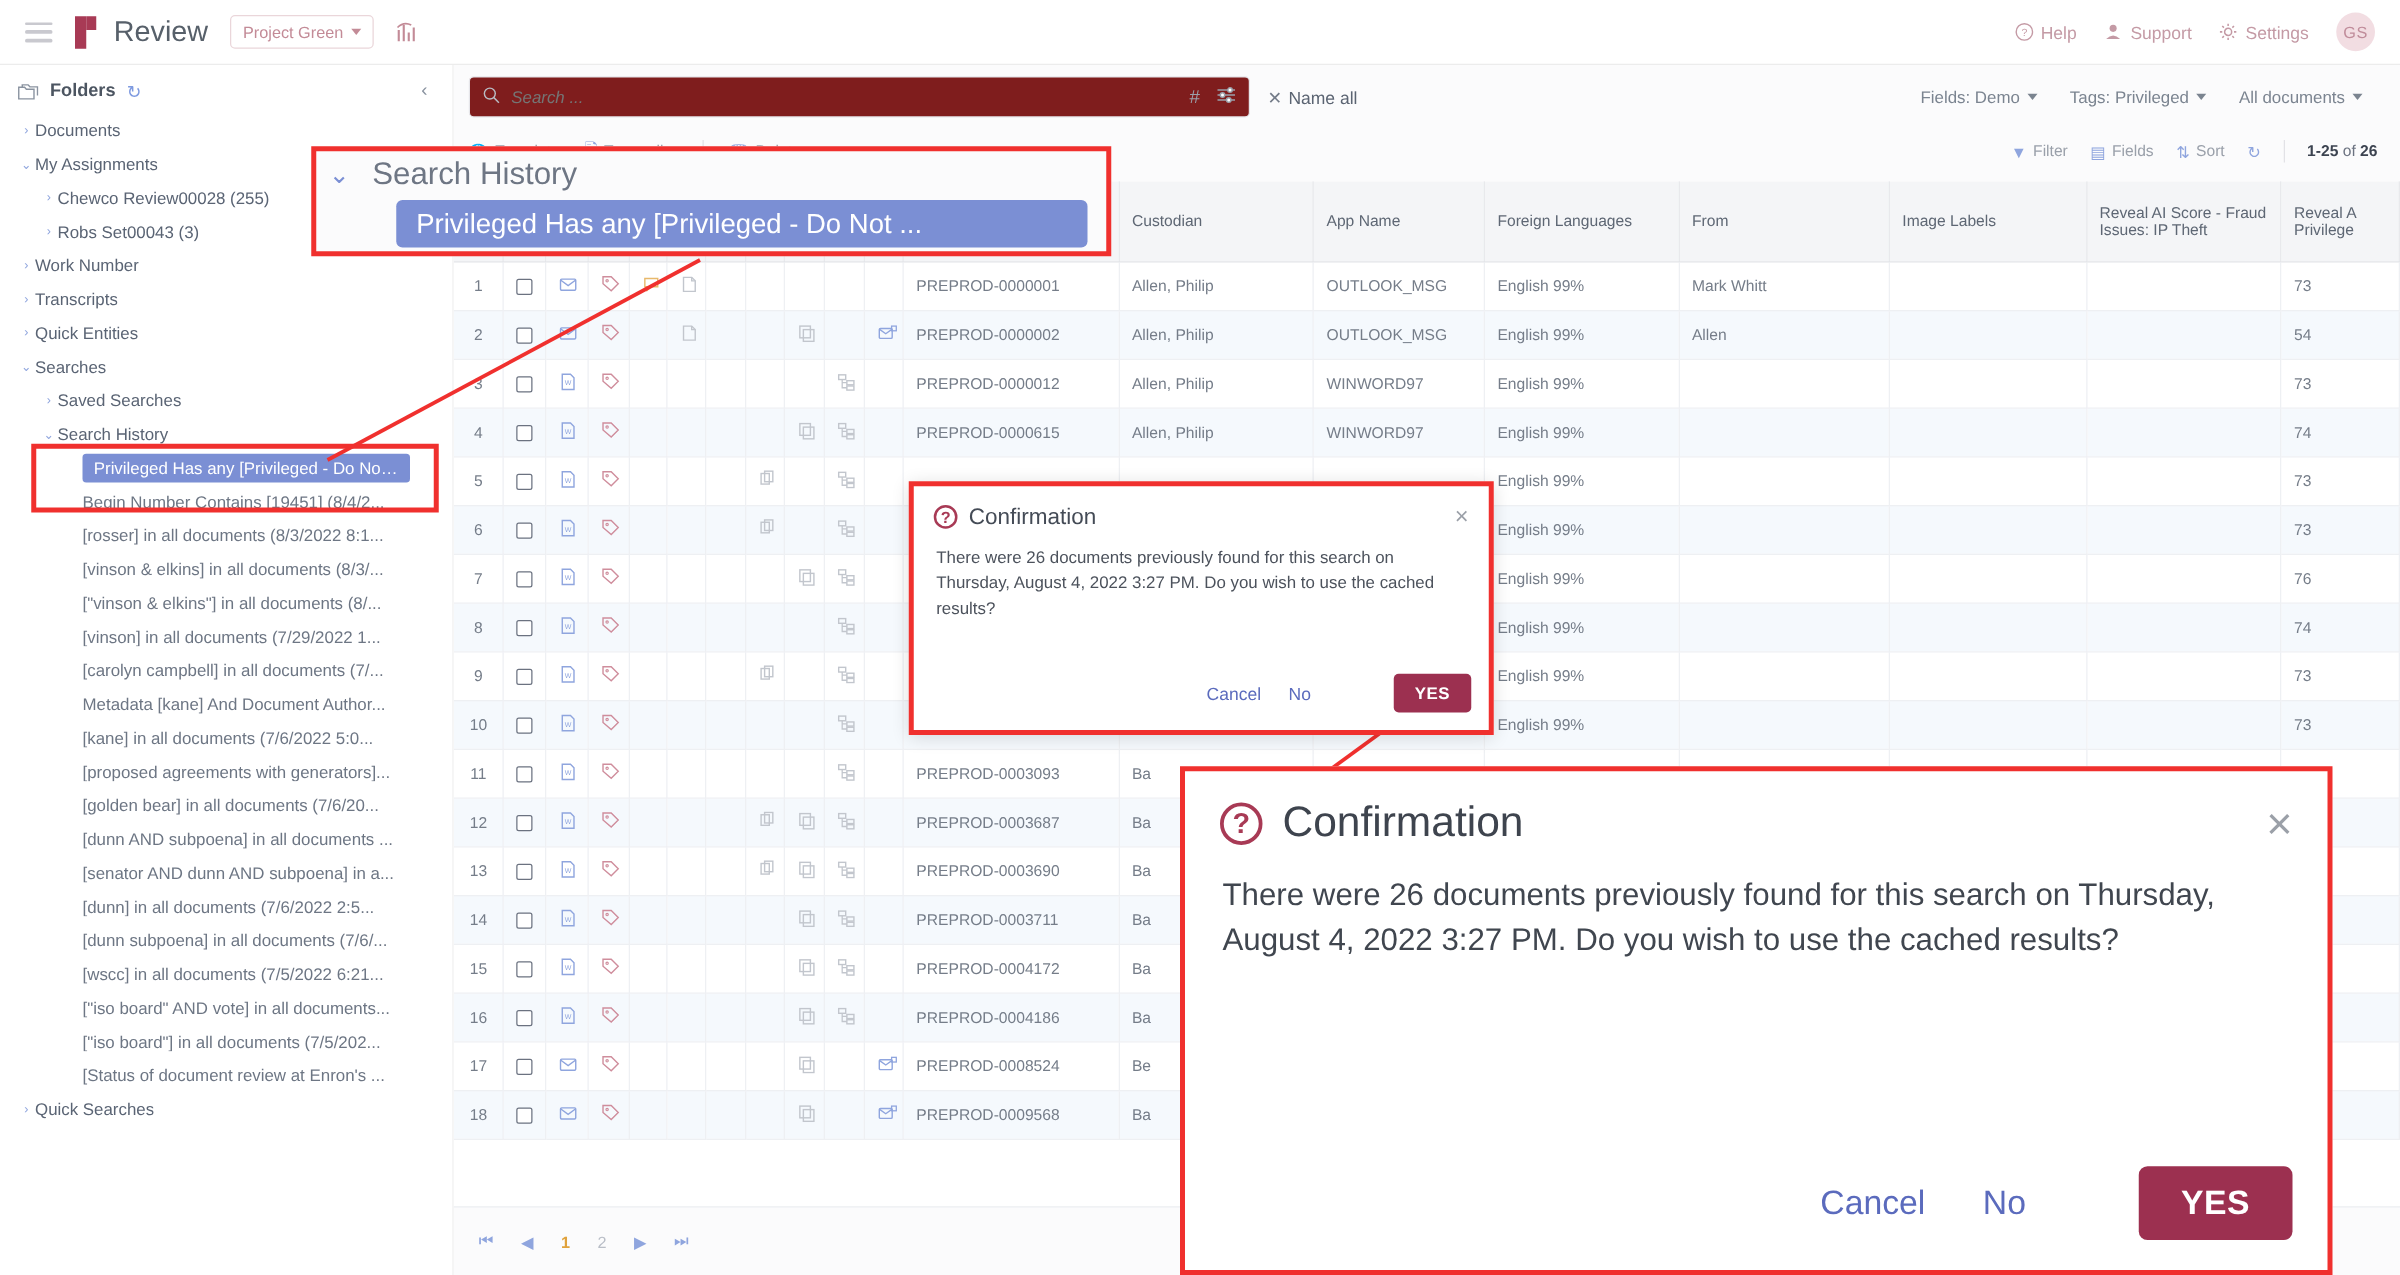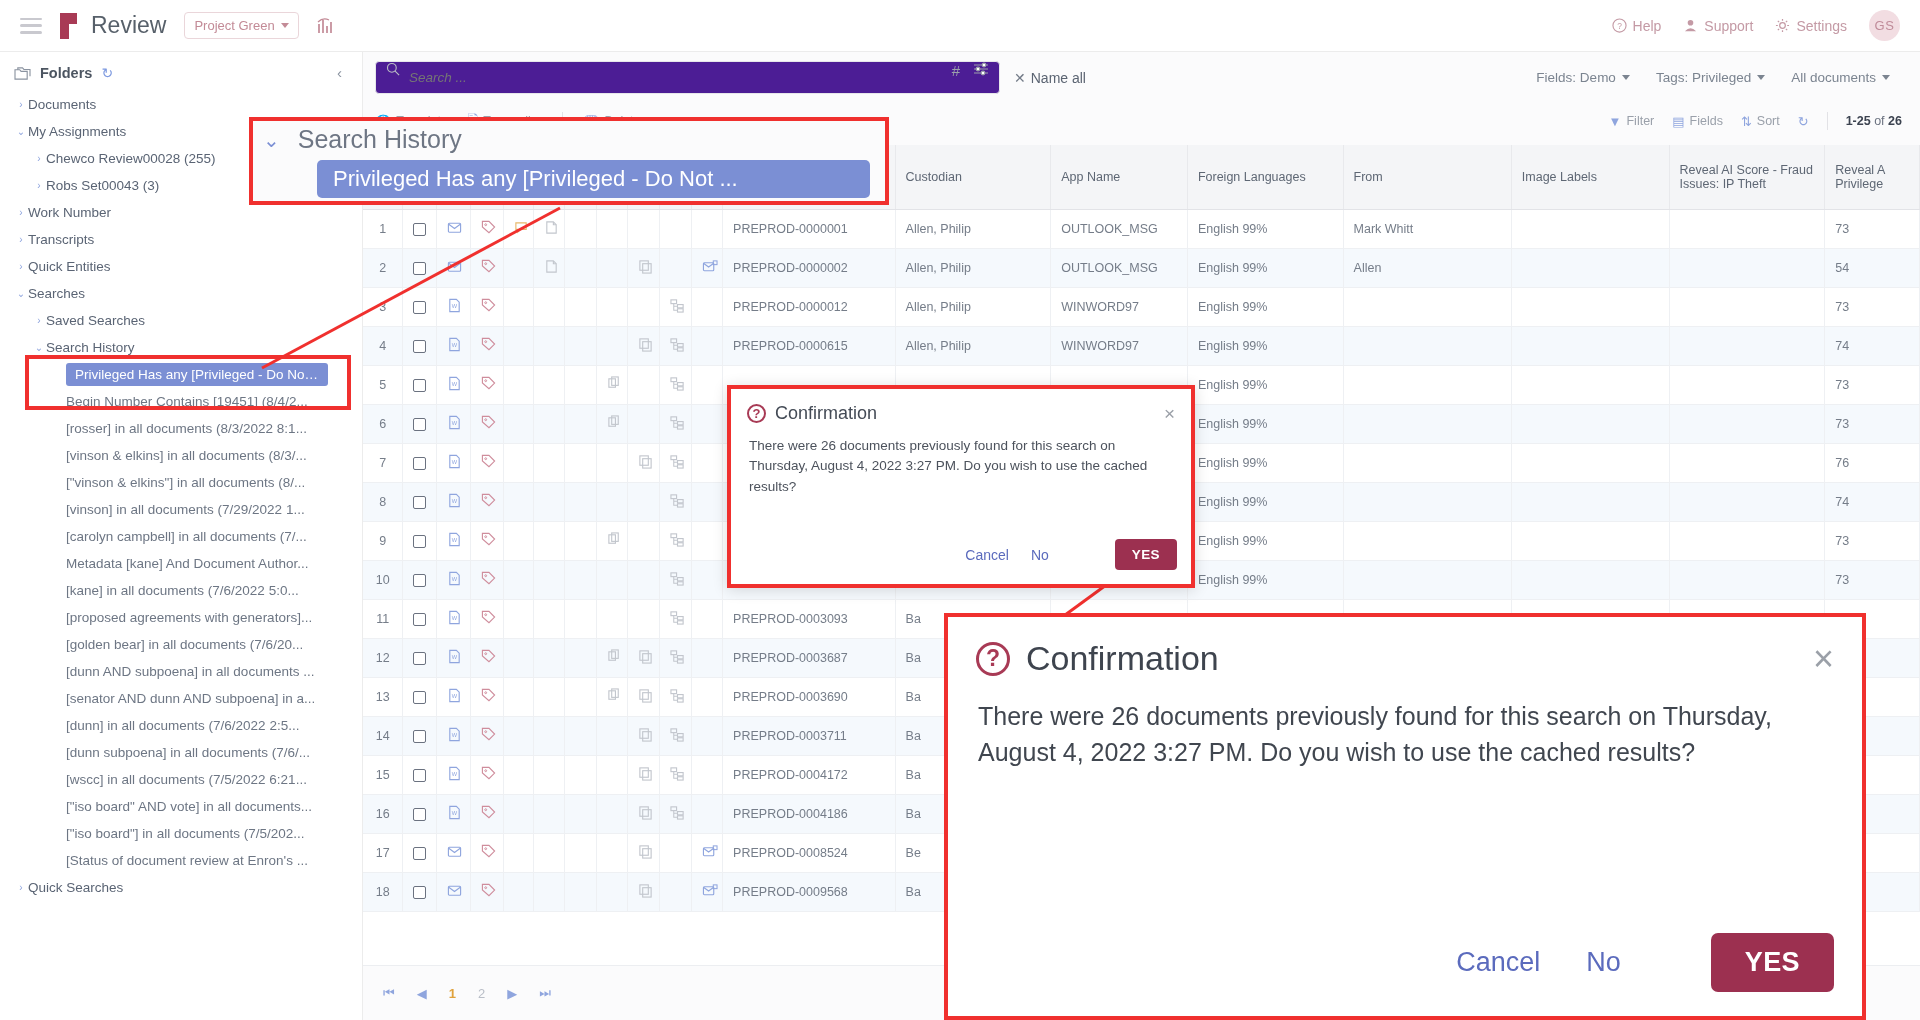--- a/index.html
+++ b/index.html
@@ -73,22 +73,22 @@
     overflow: hidden; text-overflow: ellipsis; white-space: nowrap;
   }
   .hist-item { color: #6d7684; }
 
   
   .main { position: absolute; top: 52px; left: 363px; width: 1557px; height: 968px;
     background: #fbfbfc; }
   .searchrow { display: flex; align-items: center; padding: 9px 18px 9px 12px; gap: 14px;
     background: #fbfbfc; }
   .searchbox {
-    flex: 0 0 625px; height: 33px; background: #4c1d95; border: 1px solid #e6e6ea;
-    border-radius: 4px; display: flex; padding: 0 10px; gap: 9px;
+    flex: 0 0 625px; height: 33px; background: #7f1d1d; border: 1px solid #e6e6ea;
+    border-radius: 4px; display: flex; align-items: center; padding: 0 10px; gap: 9px;
   }
   .searchbox .sicon { color: #b9bcc4; font-size: 14px; }
   .searchbox input {
     flex: 1; border: none; outline: none; font-size: 13.5px; color: #8a8f99;
     font-style: italic; font-family: "Liberation Sans", sans-serif; background: transparent;
   }
   .sb-tool { color: #9ba0aa; font-size: 15px; cursor: pointer; margin-left: 4px; }
   .reset-all { display: flex; align-items: center; gap: 5px; font-size: 14px;
     color: #5b6472; cursor: pointer; }
   .reset-all .xg { color: #737b88; font-size: 14px; }

